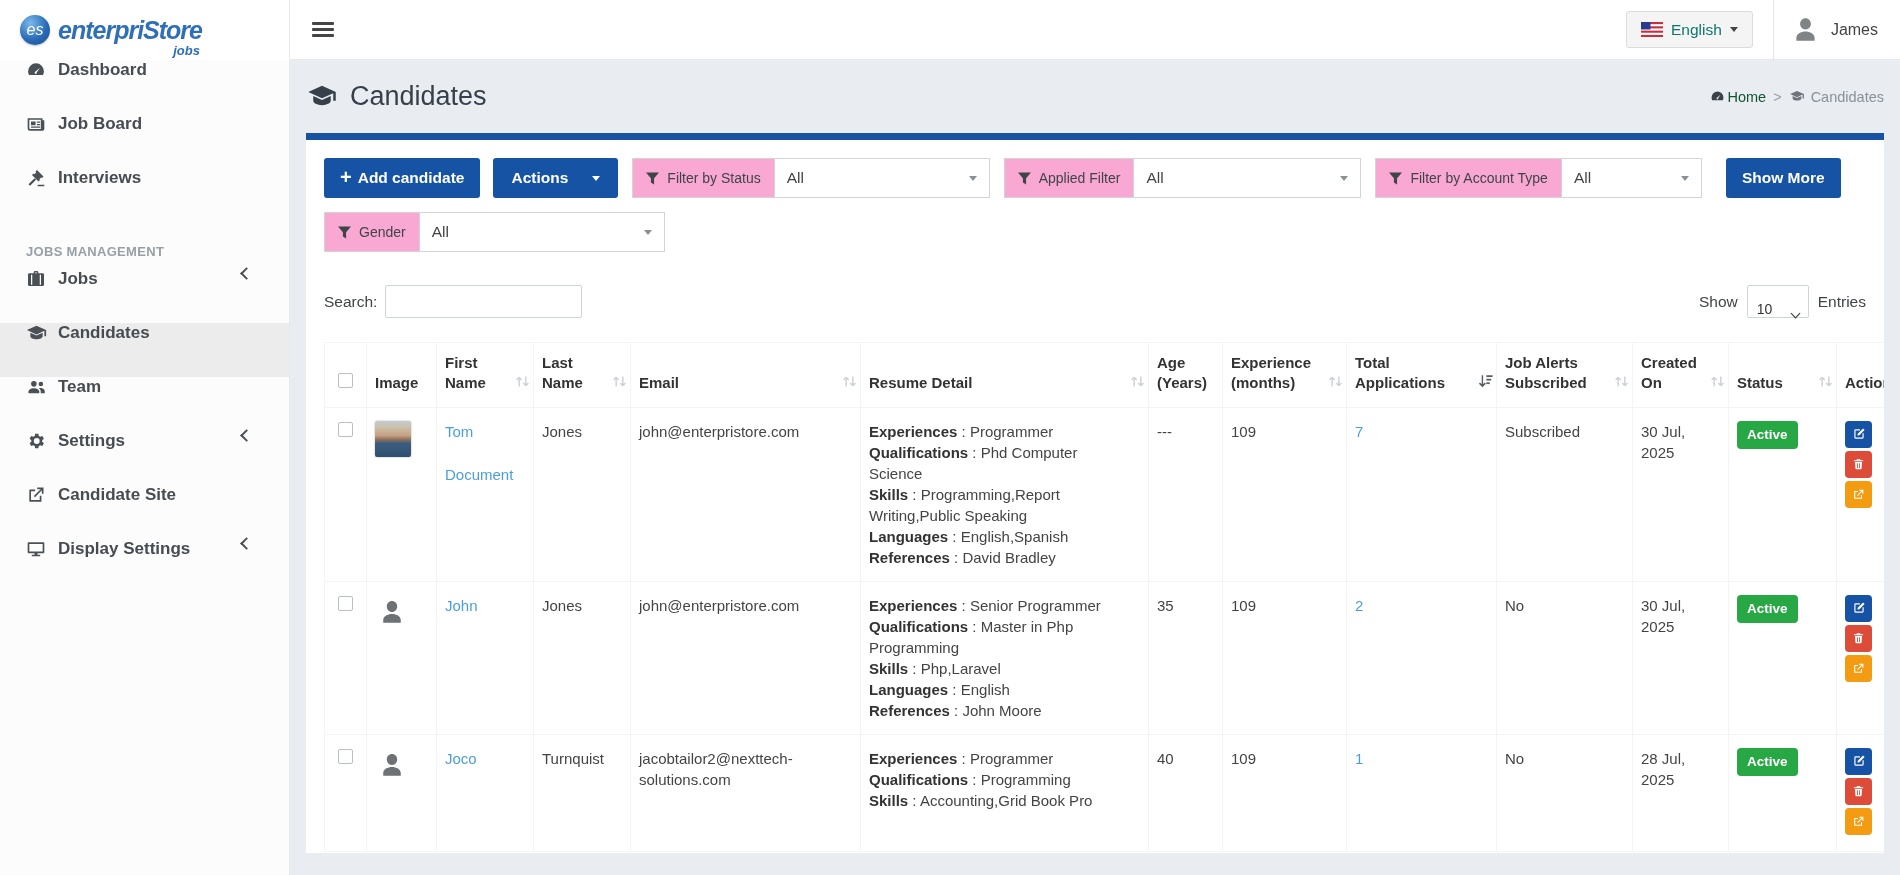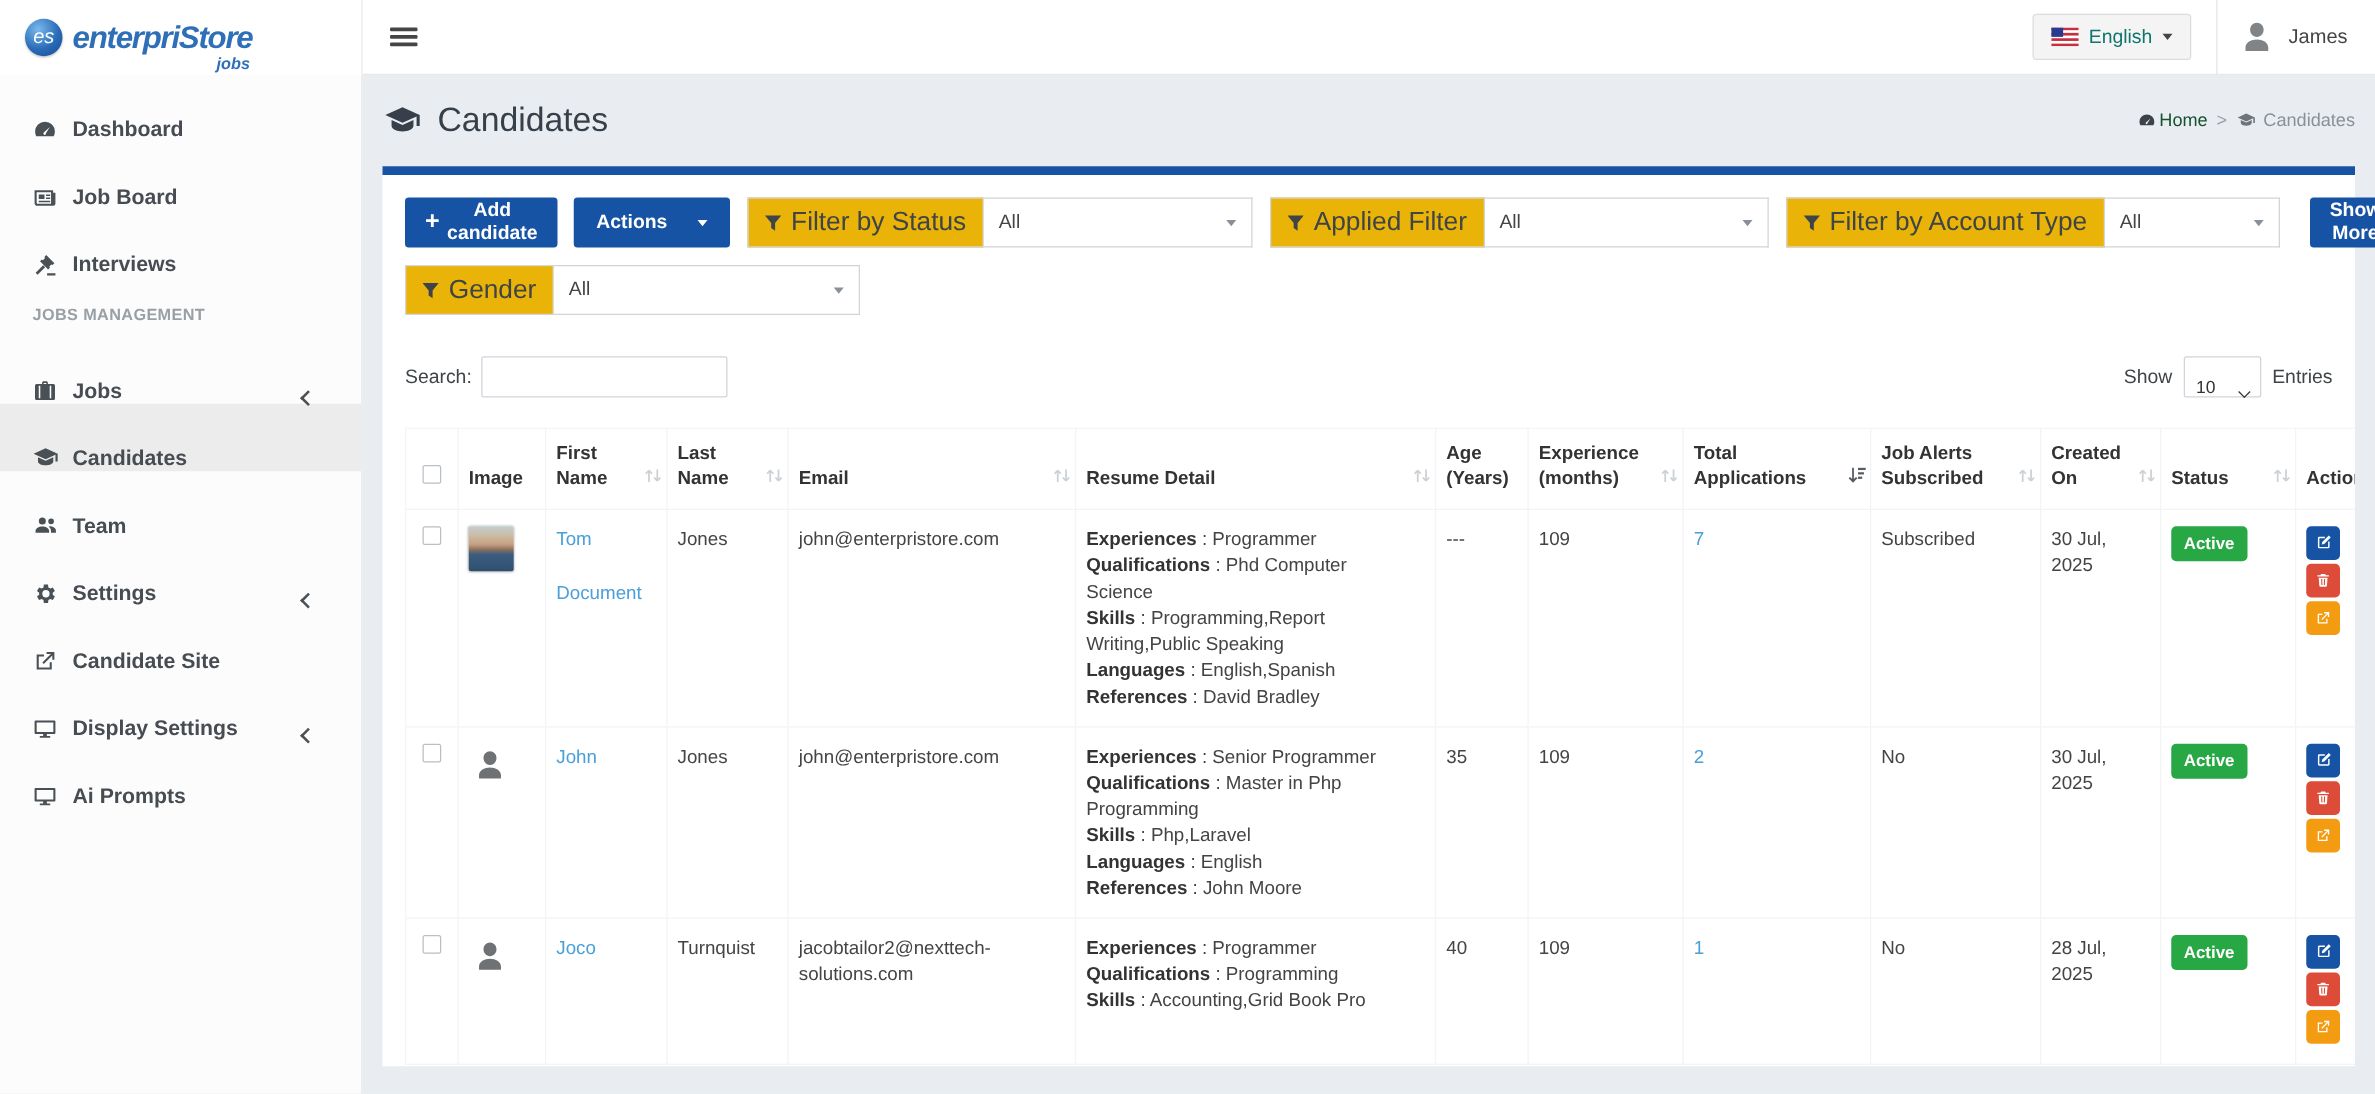--- a/index.html
+++ b/index.html
@@ -13,21 +13,21 @@
   .brand { height:60px; display:flex; align-items:center; padding-left:20px; background:#fff; cursor:pointer; }
   .logo-badge { width:30px; height:30px; border-radius:50%; color:#fff; font-style:italic; font-weight:normal;
                 font-size:16px; display:flex; align-items:center; justify-content:center;
                 background:radial-gradient(circle at 35% 28%, #7ab9ec 0%, #2a6cb8 55%, #154b90 100%);
                 box-shadow:0 1px 2px rgba(0,0,0,.25); flex:0 0 auto; }
   .logo-wrap { position:relative; margin-left:8px; }
   .logo-main { font-style:italic; font-weight:800; font-size:25px; color:#2e6fb7; letter-spacing:-1px; }
   .logo-sub  { position:absolute; right:2px; bottom:-13px; font-style:italic; font-weight:700; font-size:13px; color:#2e6fb7; }
 
   .nav { padding-top:0; }
-  .nav-item { height:54px; display:flex; align-items:flex-end; padding:0 34px 0 24px; cursor:pointer;
+  .nav-item { height:54px; display:flex; align-items:flex-start; padding:0 34px 0 24px; cursor:pointer;
               color:#464c52; font-size:17px; font-weight:600; }
   .nav-item.active { background:#ececec; }
   .nav-ico { width:24px; display:flex; justify-content:center; flex:0 0 auto; }
   .nav-ico svg { fill:#4a5156; }
   .nav-label { margin-left:10px; flex:1; }
   .chev-left { width:9px; height:9px; border-left:2px solid #4a5156; border-bottom:2px solid #4a5156;
                transform:rotate(45deg); margin-right:4px; }
   .nav-section { padding:22px 0 10px 26px; font-size:13px; color:#98a0a6; font-weight:600; letter-spacing:.3px; }
 
   
@@ -64,22 +64,22 @@
   .btn { border:none; cursor:pointer; font-family:inherit; }
   .btn-primary { background:#1653a4; color:#fff; height:40px; border-radius:3px; font-size:15.5px;
                  font-weight:600; display:flex; align-items:center; }
   .btn-add { padding:0 16px; gap:6px; }
   .plus-glyph { font-size:20px; font-weight:700; line-height:1; margin-top:-2px; }
   .btn-actions { padding:0 18px; margin-left:13px; }
   .btn-actions .caret-down { border-top-color:#fff; margin-left:24px; }
   .btn-showmore { padding:0 16px; margin-left:24px; }
 
   .filter-group { display:flex; margin-left:14px; }
-  .fg-label { background:#eab308; border:1px solid #d4d4d4; height:40px; display:flex; align-items:center;
-              gap:8px; padding:0 13px; font-size:21px; color:#3f4447; white-space:nowrap; }
+  .fg-label { background:#f9a8d4; border:1px solid #d4d4d4; height:40px; display:flex; align-items:center;
+              gap:8px; padding:0 13px; font-size:14px; color:#3f4447; white-space:nowrap; }
   .fg-label svg { fill:#3f4447; }
   .fg-select { border:1px solid #d4d4d4; border-left:none; background:#fff; height:40px; display:flex;
                align-items:center; justify-content:space-between; padding:0 12px; font-size:15.5px;
                color:#444; cursor:pointer; }
   .fg-select .caret-down { border-top-color:#8a9097; }
   .w215{width:215px} .w227{width:227px} .w140{width:140px} .w245{width:245px}
   .toolbar-row2 { margin-top:14px; }
   .toolbar-row2 .filter-group { margin-left:0; }
 
   
@@ -205,28 +205,20 @@
         <span class="nav-label">Candidate Site</span>
       </div>
       <div class="nav-item">
         <span class="nav-ico">
             <svg width="20" height="20" viewBox="0 0 24 24">
               <path d="M3 4h18a1 1 0 0 1 1 1v11a1 1 0 0 1-1 1h-7.2v2H17v1.7H7V19h3.2v-2H3a1 1 0 0 1-1-1V5a1 1 0 0 1 1-1zm1 2v9h16V6H4z"></path>
             </svg>
           </span>
         <span class="nav-label">Display Settings</span>
         <span class="chev-left"></span>
-      </div>
-      <div class="nav-item">
-        <span class="nav-ico">
-            <svg width="20" height="20" viewBox="0 0 24 24">
-              <path d="M3 4h18a1 1 0 0 1 1 1v11a1 1 0 0 1-1 1h-7.2v2H17v1.7H7V19h3.2v-2H3a1 1 0 0 1-1-1V5a1 1 0 0 1 1-1zm1 2v9h16V6H4z"></path>
-            </svg>
-          </span>
-        <span class="nav-label">Ai Prompts</span>
       </div>
     </div>
   </div>
 
   <div class="topbar">
     <div class="hamburger">
         <span></span>
         <span></span>
         <span></span>
       </div>

